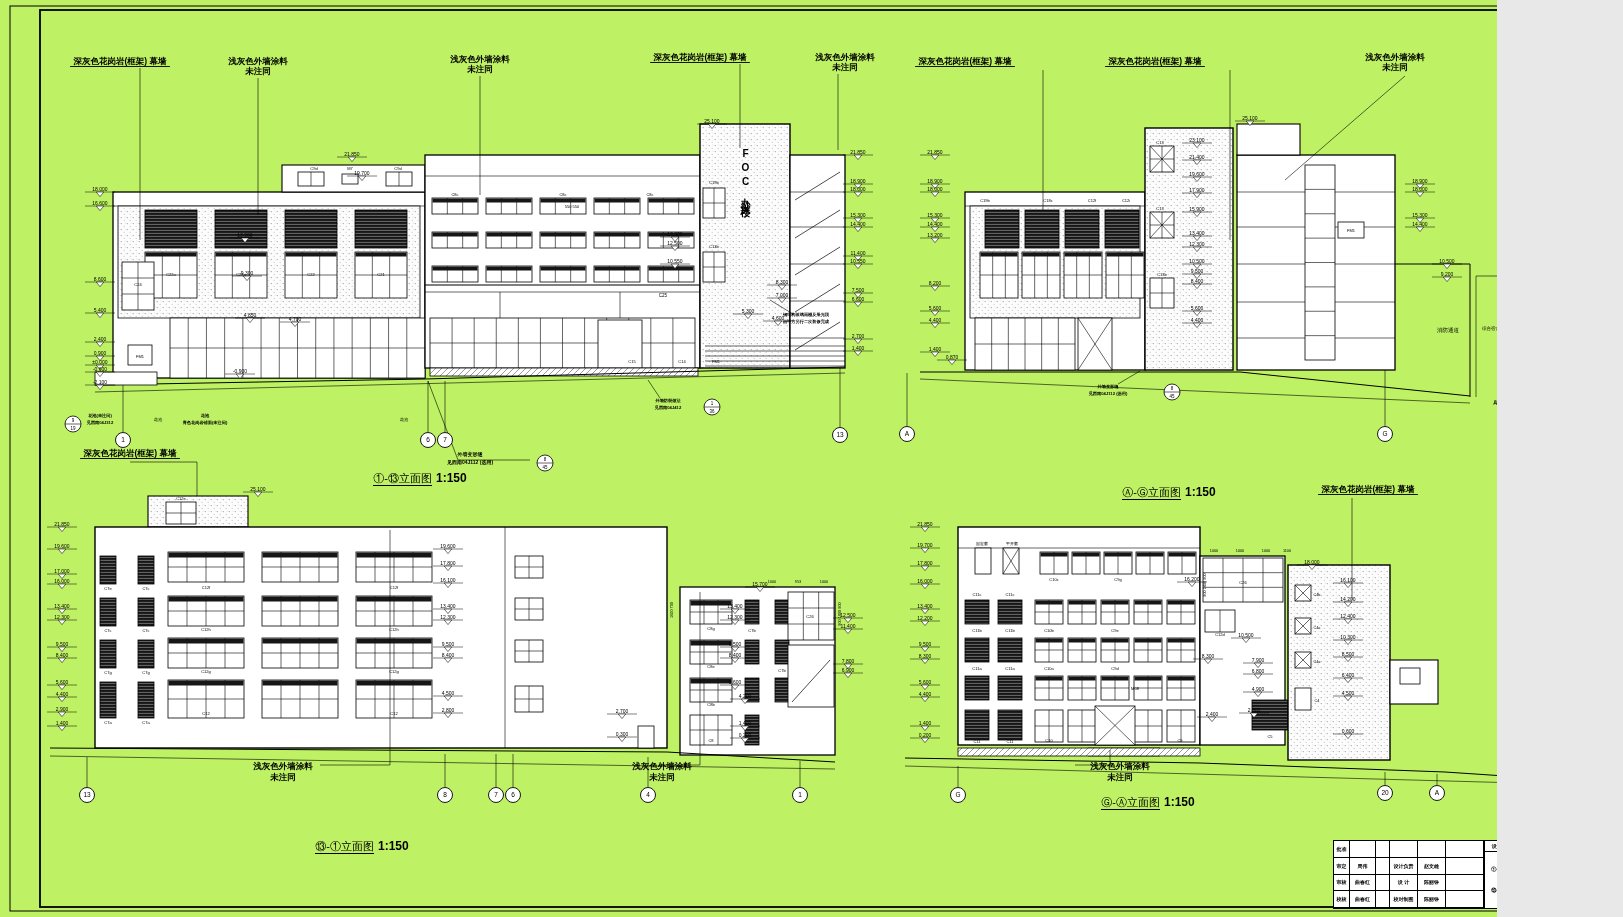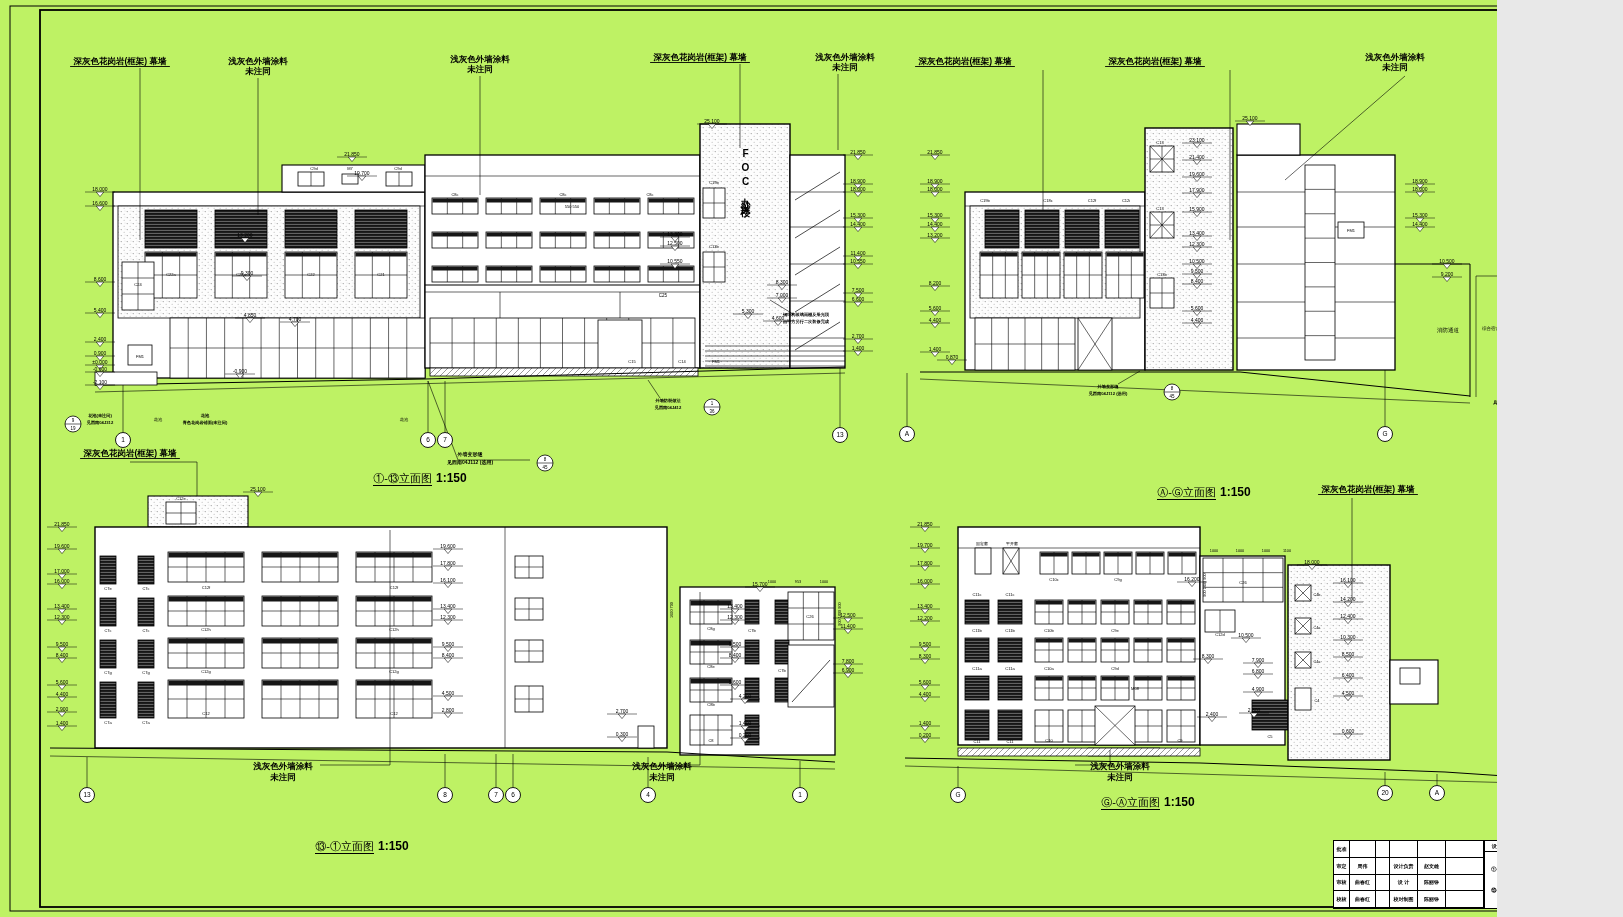--- a/index.html
+++ b/index.html
@@ -1499,21 +1499,21 @@
           </g>
         </g>
       </g>
   </svg>
 
   <div class="foc-label" style="left:738px;top:148px;height:130px">FOC办公大楼</div>
 
   <div class="dwg-title" style="left:320px;top:468px">
     <span class="dt">①-⑬立面图</span><span class="ds">1:150</span>
   </div>
-  <div class="dwg-title" style="left:1104px;top:482px">
+  <div class="dwg-title" style="left:1069px;top:482px">
     <span class="dt">Ⓐ-Ⓖ立面图</span><span class="ds">1:150</span>
   </div>
   <div class="dwg-title" style="left:262px;top:836px">
     <span class="dt">⑬-①立面图</span><span class="ds">1:150</span>
   </div>
   <div class="dwg-title" style="left:1048px;top:792px">
     <span class="dt">Ⓖ-Ⓐ立面图</span><span class="ds">1:150</span>
   </div>
 
   <div id="tblock">

